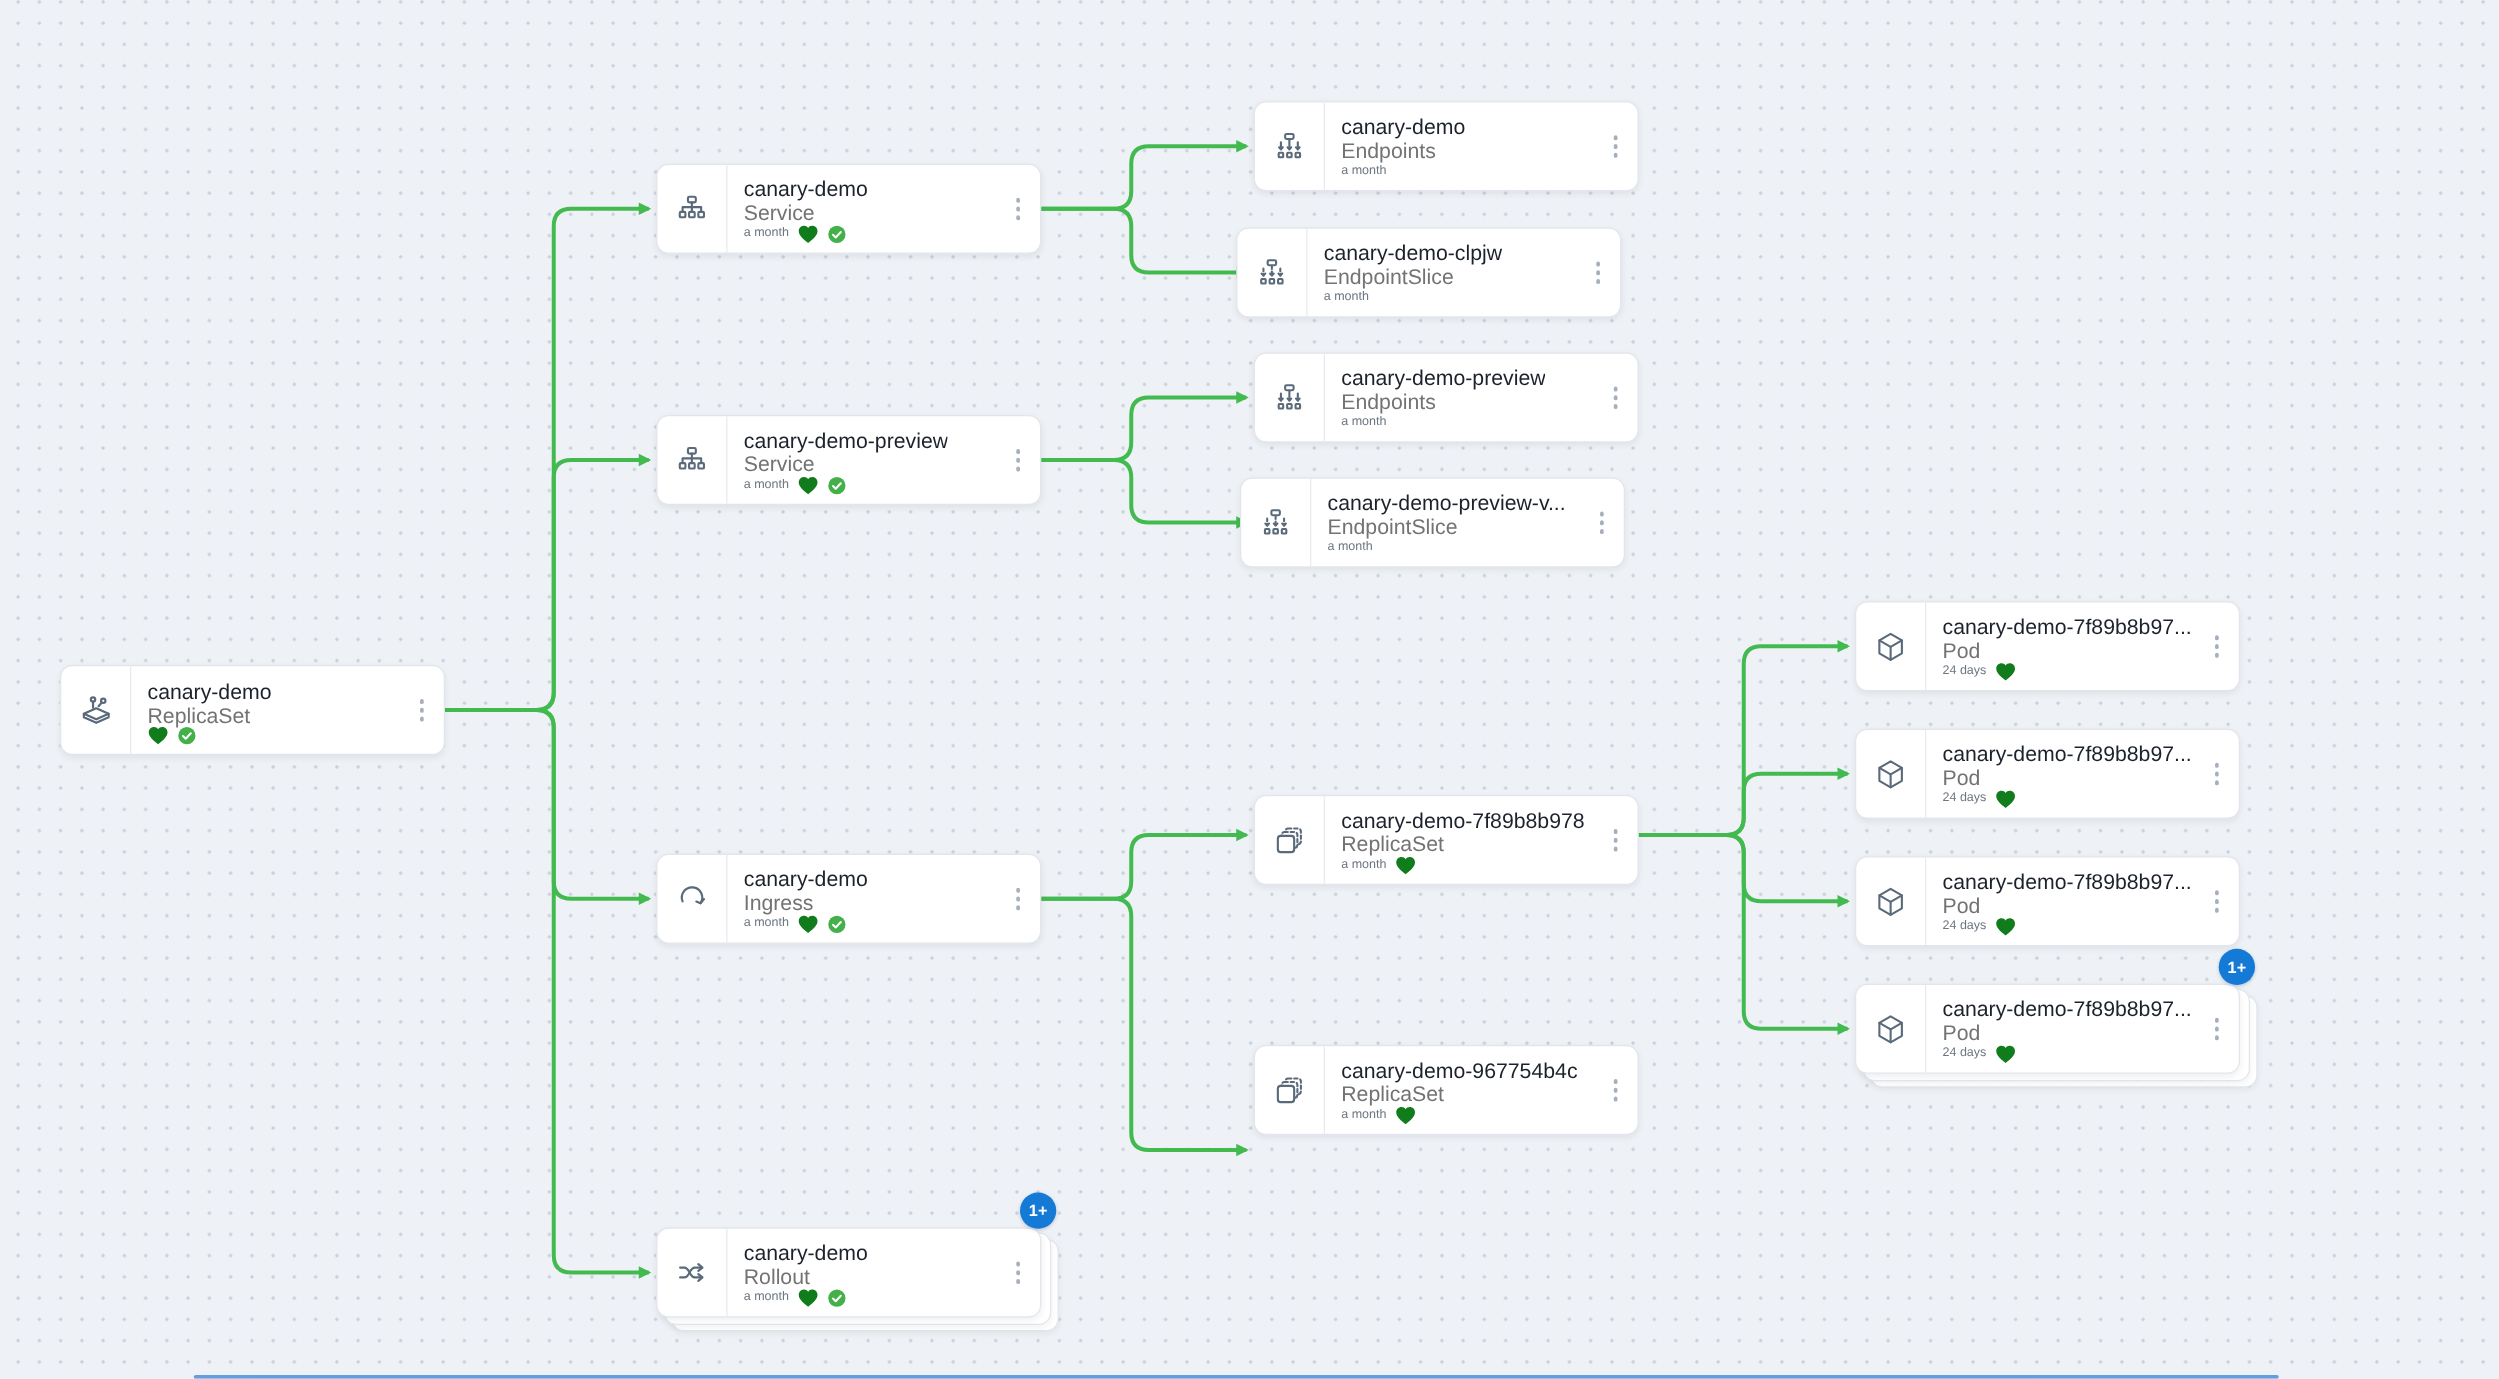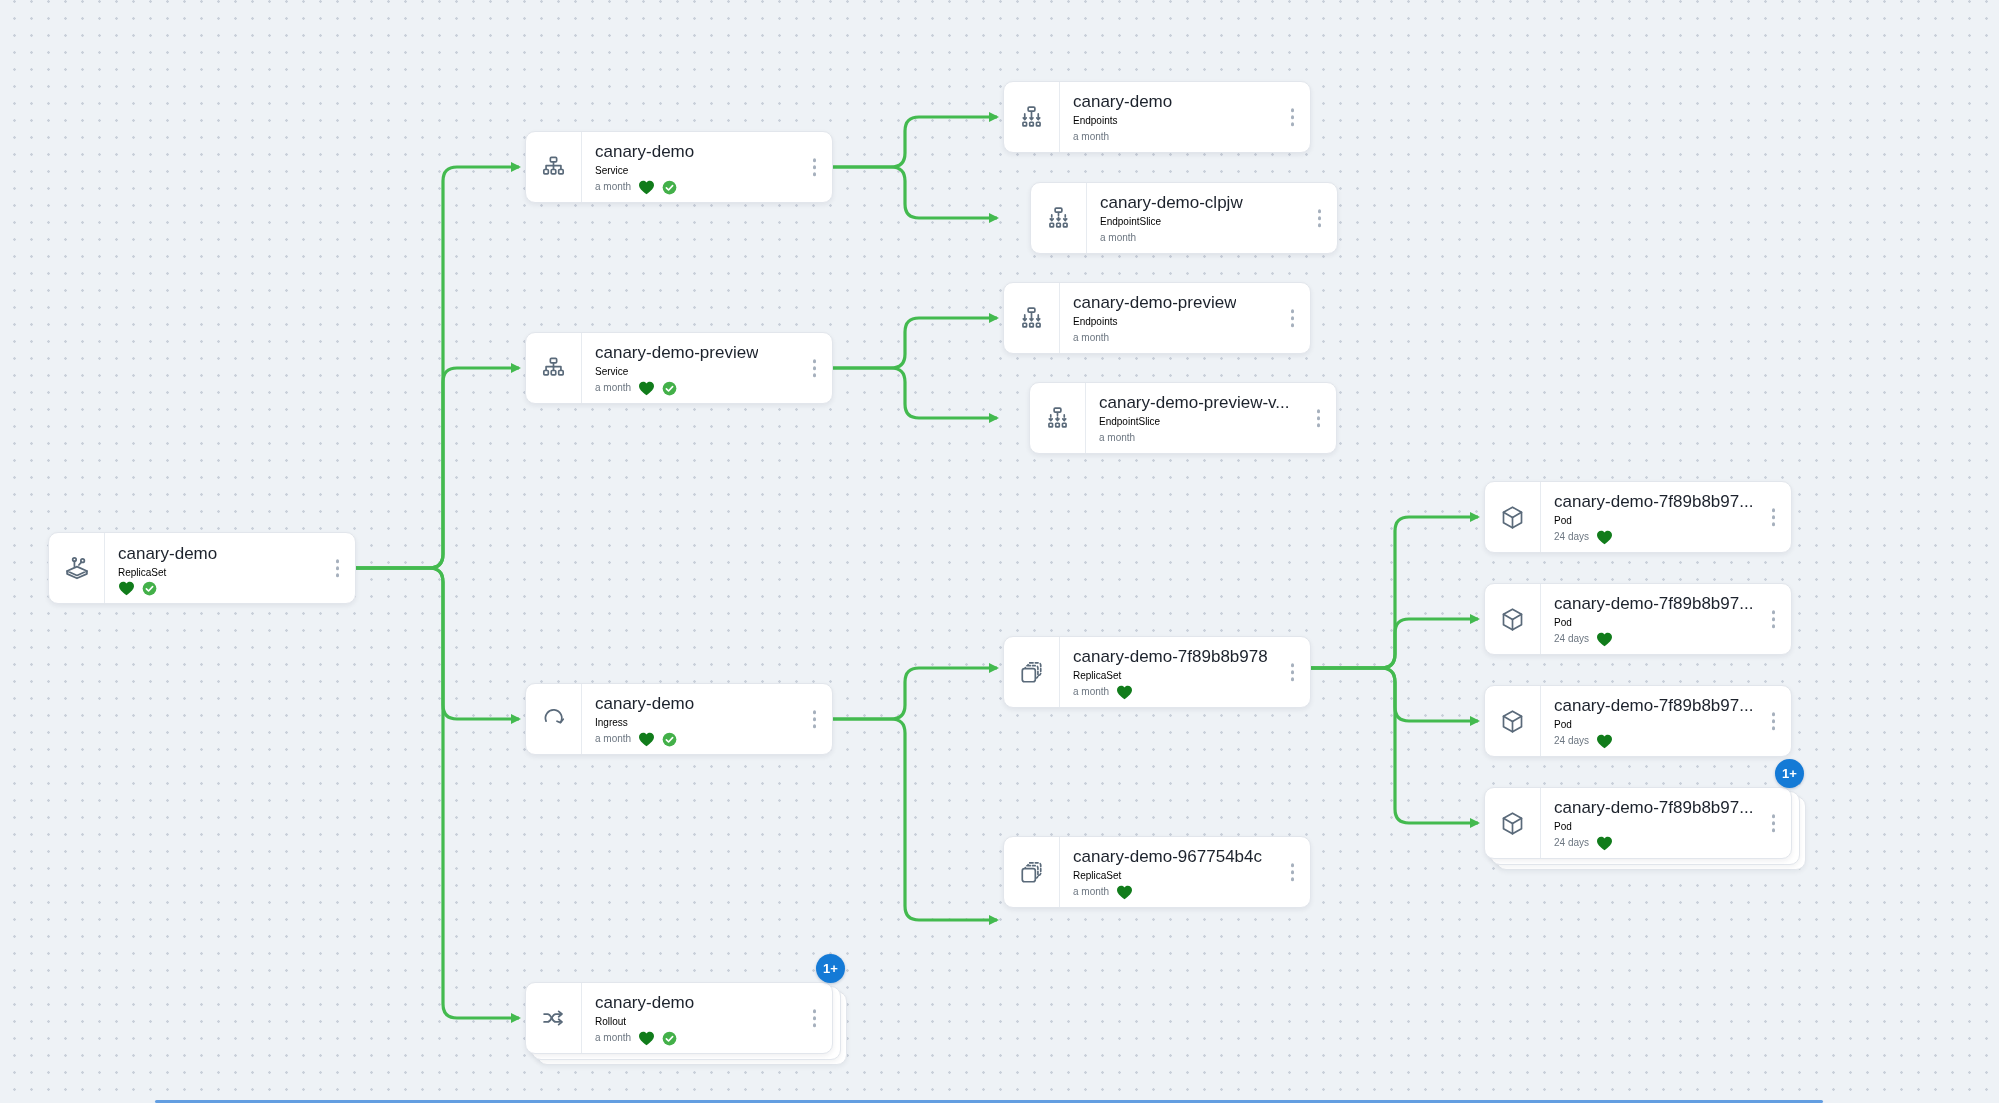--- a/index.html
+++ b/index.html
@@ -20,21 +20,21 @@
   .g2{transform:translate(12px,9px);z-index:0;}
   .card{position:absolute;left:0;top:0;right:0;bottom:0;background:#fff;
         border:1px solid #e2e6ec;border-radius:10px;
         box-shadow:0 2px 5px rgba(25,35,55,.07);
         display:flex;align-items:stretch;z-index:2;cursor:pointer;}
   .icon-cell{width:55px;flex:none;display:flex;align-items:center;justify-content:center;
              border-right:1px solid #e7ebf0;color:#5a6a7a;}
   .icon-cell svg{display:block;}
   .text-cell{padding:8px 30px 7px 13px;display:flex;flex-direction:column;justify-content:flex-end;min-width:0;}
   .title{font-size:17px;font-weight:500;color:#1c222c;white-space:nowrap;overflow:hidden;line-height:21px;}
-  .kind{font-size:10px;color:#000000;line-height:16px;margin-top:1px;}
+  .kind{font-size:17px;color:#737373;line-height:16px;margin-top:1px;}
   .meta{display:flex;align-items:center;gap:7px;font-size:10px;color:#6c7681;line-height:16px;margin-top:0;}
   .meta .hicon{display:flex;align-items:center;}
   .kebab{position:absolute;right:11px;top:50%;transform:translateY(-50%);
          display:flex;flex-direction:column;gap:3.5px;padding:5px;cursor:pointer;}
   .kebab i{width:3.5px;height:3.5px;border-radius:50%;background:#a6b0bd;display:block;}
   .badge{position:absolute;top:-28px;right:-12px;width:29px;height:29px;border-radius:50%;
          background:#147ad6;color:#fff;font-size:13px;font-weight:700;
          display:flex;align-items:center;justify-content:center;z-index:3;cursor:pointer;
          box-shadow:0 1px 3px rgba(20,60,120,.25);}
   .bottom-line{position:absolute;left:155px;bottom:0;width:1668px;height:3px;
@@ -272,21 +272,21 @@
               <span>a month</span>
             </div>
           </div>
           <div class="kebab">
             <i></i>
             <i></i>
             <i></i>
           </div>
         </div>
       </div>
-      <div class="node" style="left:1030px;top:182px">
+      <div class="node" style="left:989px;top:182px">
         <div class="card">
           <div class="icon-cell">
             <svg width="27" height="27" viewBox="0 0 24 24" fill="none" stroke="currentColor" stroke-width="1.5" stroke-linecap="round" stroke-linejoin="round">
               <rect x="9" y="2.8" width="6" height="3.6" rx="1"></rect>
               <g stroke-dasharray="1.8 1.8">
                 <path d="M6 8.8 V13.6"></path>
                 <path d="M12 7.2 V13.6"></path>
                 <path d="M18 8.8 V13.6"></path>
               </g>
               <path d="M4.7 12.3 L6 13.8 L7.3 12.3"></path>
@@ -334,21 +334,21 @@
               <span>a month</span>
             </div>
           </div>
           <div class="kebab">
             <i></i>
             <i></i>
             <i></i>
           </div>
         </div>
       </div>
-      <div class="node" style="left:1029px;top:382px">
+      <div class="node" style="left:992px;top:382px">
         <div class="card">
           <div class="icon-cell">
             <svg width="27" height="27" viewBox="0 0 24 24" fill="none" stroke="currentColor" stroke-width="1.5" stroke-linecap="round" stroke-linejoin="round">
               <rect x="9" y="2.8" width="6" height="3.6" rx="1"></rect>
               <g stroke-dasharray="1.8 1.8">
                 <path d="M6 8.8 V13.6"></path>
                 <path d="M12 7.2 V13.6"></path>
                 <path d="M18 8.8 V13.6"></path>
               </g>
               <path d="M4.7 12.3 L6 13.8 L7.3 12.3"></path>

